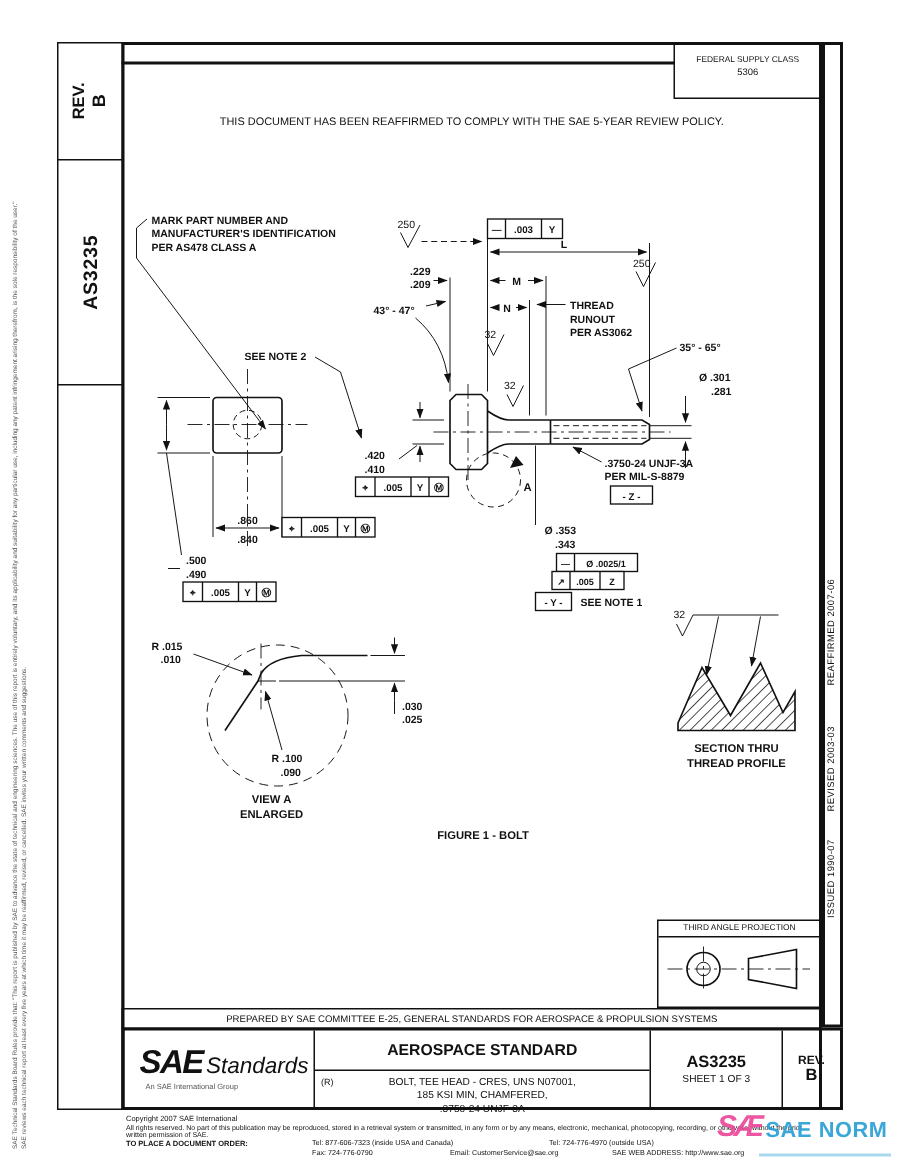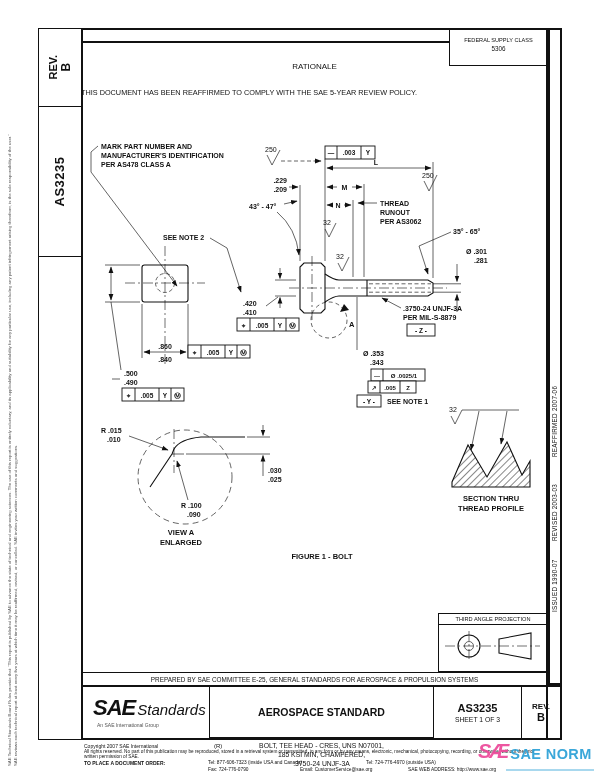--- a/index.html
+++ b/index.html
@@ -51,22 +51,21 @@
   <div class="abs bx" style="left:449px;top:28px;width:99px;height:38px;text-align:center">
     <div style="font-size:5.6px;margin-top:8px">FEDERAL SUPPLY CLASS</div>
     <div style="font-size:6.3px;margin-top:2px">5306</div>
   </div>
 
   <div class="abs" style="left:548px;top:28px;width:14px;height:657px;border:2px solid #111"></div>
   <span class="vdate" style="left:551px;top:457px">REAFFIRMED 2007-06</span>
   <span class="vdate" style="left:551px;top:541px">REVISED 2003-03</span>
   <span class="vdate" style="left:551px;top:612px">ISSUED 1990-07</span>
 
-  <div class="abs" style="left:81px;top:62px;width:467px;text-align:center;font-size:8px">RATIONALE</div>
-  <div class="abs" style="left:81px;top:88px;width:467px;font-size:7.3px">THIS DOCUMENT HAS BEEN REAFFIRMED TO COMPLY WITH THE SAE 5-YEAR REVIEW POLICY.</div>
+  <div class="abs" style="left:81px;top:76px;width:467px;text-align:center;font-size:7.3px">THIS DOCUMENT HAS BEEN REAFFIRMED TO COMPLY WITH THE SAE 5-YEAR REVIEW POLICY.</div>
 
   <svg class="abs" style="left:81px;top:130px" width="467" height="470" viewBox="0 0 467 470">
     <defs>
       <marker id="ar" markerUnits="userSpaceOnUse" markerWidth="7" markerHeight="6" refX="6" refY="3" orient="auto">
         <path d="M0,0.6 L6.5,3 L0,5.4 Z" fill="#111"></path>
       </marker>
       <pattern id="hatch" patternUnits="userSpaceOnUse" width="5" height="5" patternTransform="rotate(45)">
         <rect width="5" height="5" fill="#fff"></rect>
         <line x1="0" y1="0" x2="0" y2="5" stroke="#111" stroke-width="1"></line>
       </pattern>
@@ -320,21 +319,21 @@
   <div class="abs" style="left:81px;top:685px;width:481px;height:55px;border:2px solid #111">
 
     <div class="abs" style="left:0;top:0;width:127px;height:51px;border-right:1.5px solid #111;padding:8px 0 0 10px">
       <div style="font-style:italic">
         <span style="font-weight:800;font-size:22px;letter-spacing:-1px">SAE</span><span style="font-size:15px;margin-left:2px">Standards</span>
       </div>
       <div style="font-size:5px;color:#555;margin-top:1px;margin-left:4px">An SAE International Group</div>
     </div>
 
     <div class="abs" style="left:127px;top:0;width:224px;height:51px;border-right:1.5px solid #111">
-      <div style="border-bottom:1.5px solid #111;text-align:center;font-weight:bold;font-size:10.5px;padding:19px 0">AEROSPACE STANDARD</div>
+      <div style="border-bottom:1.5px solid #111;text-align:center;font-weight:bold;font-size:10.5px;padding:7px 0">AEROSPACE STANDARD</div>
       <div style="position:relative;text-align:center;font-size:6.8px;line-height:9px;padding-top:3px">
         <span style="position:absolute;left:4px;top:4px;font-size:6px">(R)</span>
         <div>BOLT, TEE HEAD - CRES, UNS N07001,</div>
         <div>185 KSI MIN, CHAMFERED,</div>
         <div>.3750-24 UNJF-3A</div>
       </div>
     </div>
 
     <div class="abs ctr" style="left:351px;top:0;width:88px;height:51px;border-right:1.5px solid #111;flex-direction:column">
       <div style="font-weight:bold;font-size:11px">AS3235</div>

